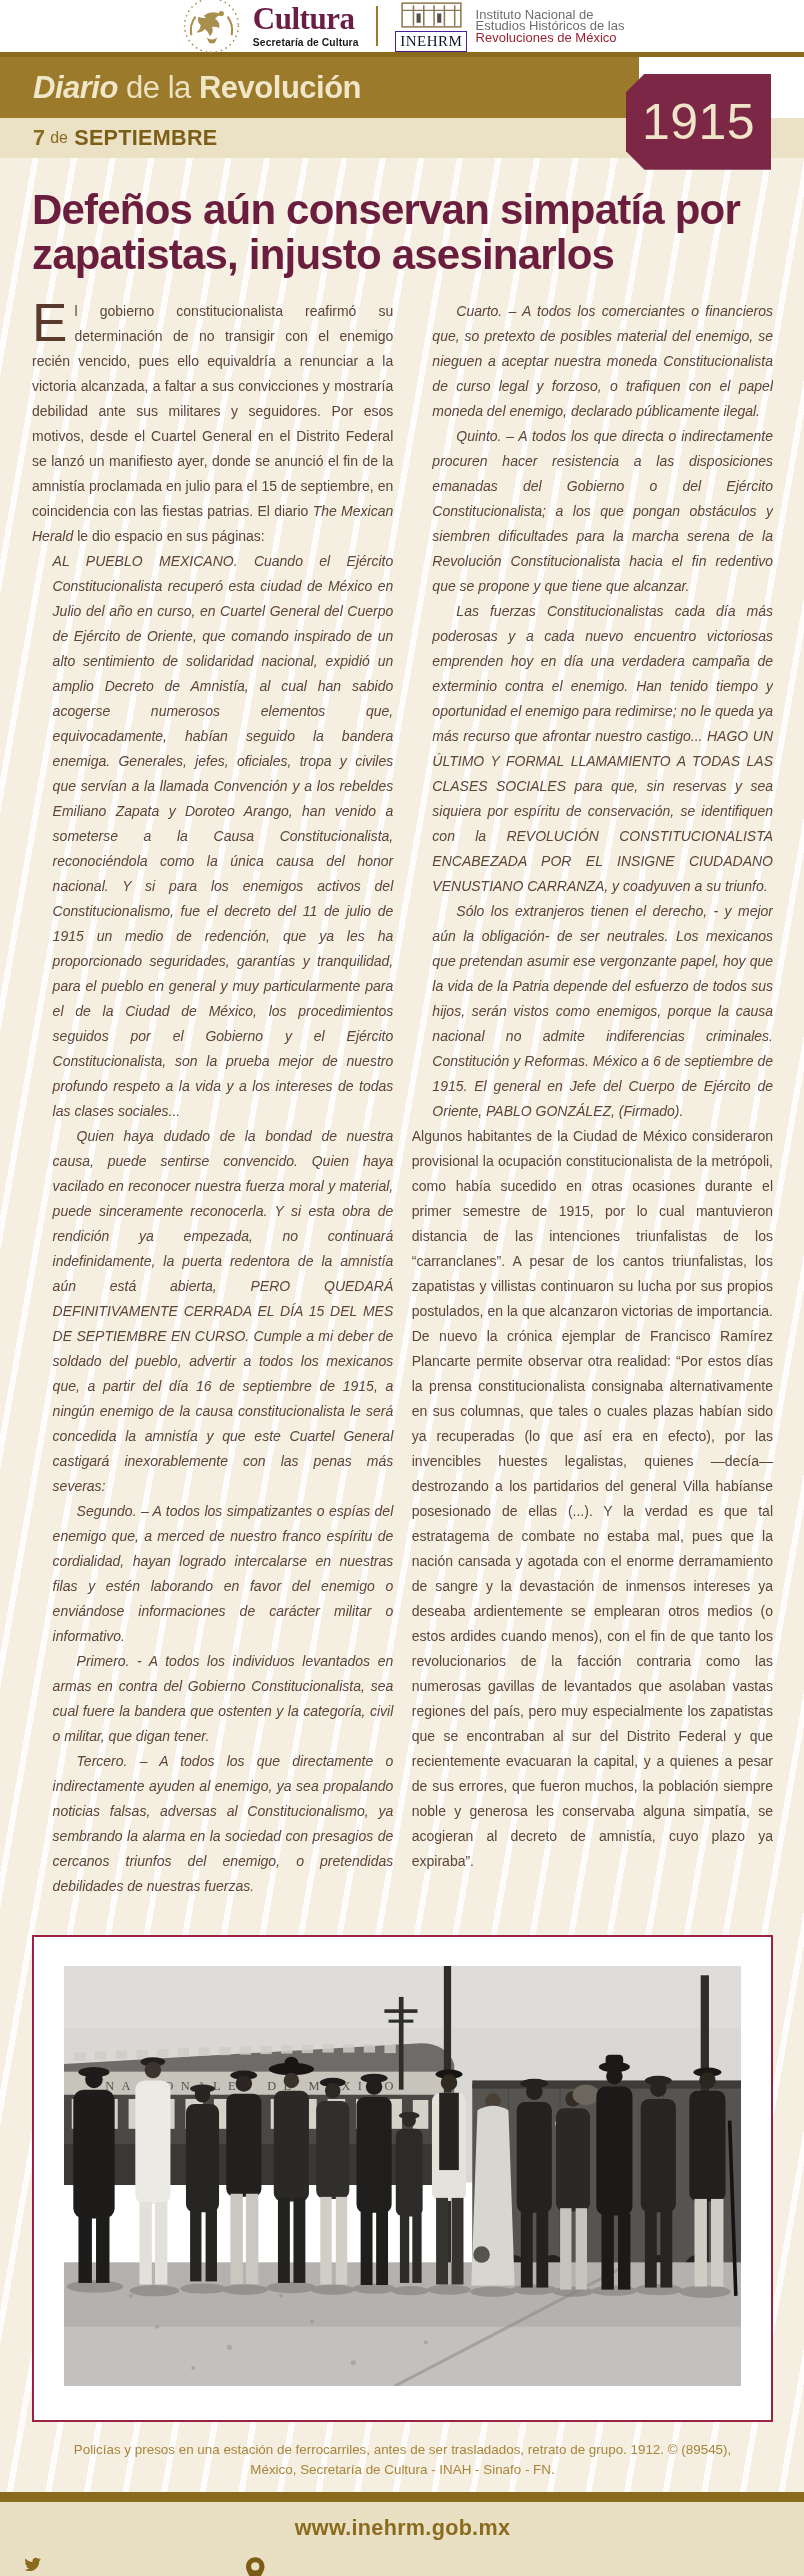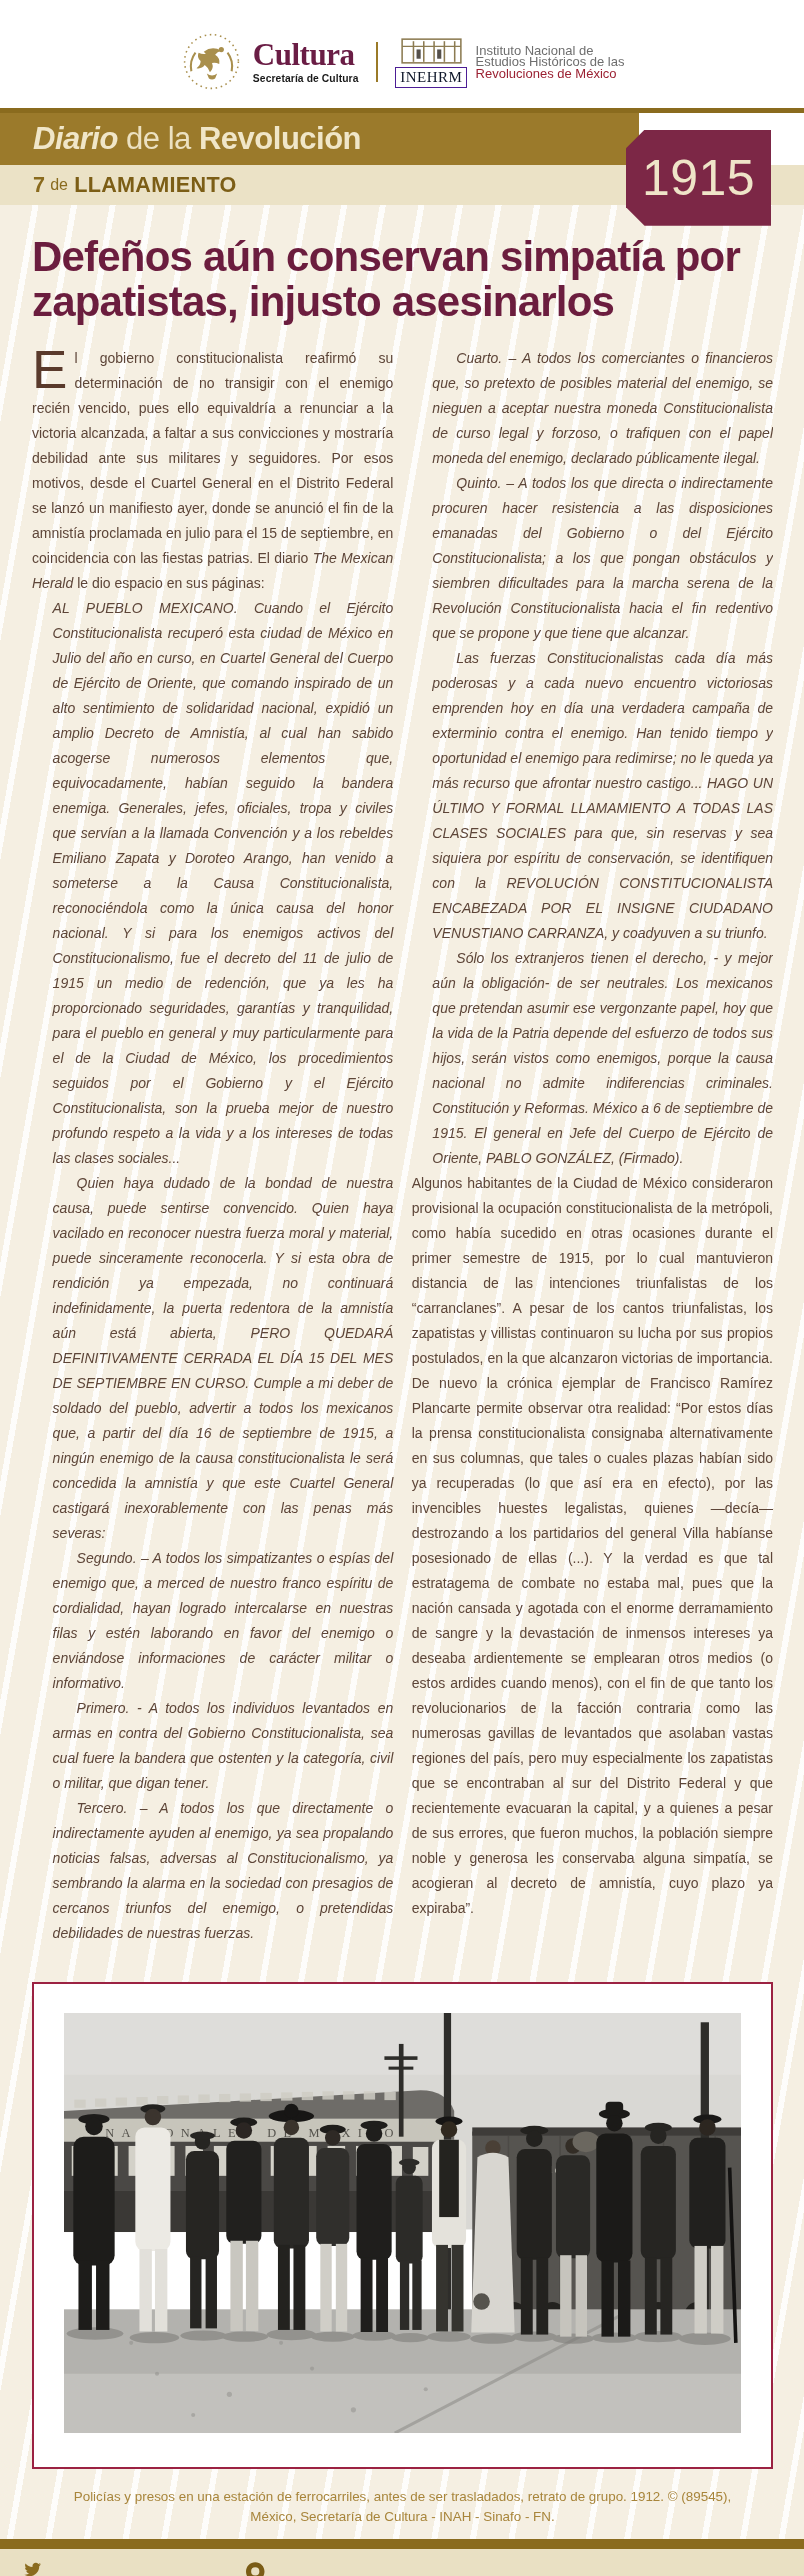--- a/index.html
+++ b/index.html
@@ -6,22 +6,22 @@
   html,body { background:#ffffff; }
   body {
     width:805px; margin:0 auto;
     font-family:"Liberation Sans", sans-serif;
     -webkit-font-smoothing:antialiased;
   }
   .page { width:805px; position:relative; background:#fff; }
 
   
   .top-header{
-    height:92px; background:#fff;
-    display:flex; align-items:center; justify-content:center; gap:17.5px;margin-top:16px;
+    height:52px; background:#fff;
+    display:flex; align-items:center; justify-content:center; gap:17.5px;
   }
   .brand-group{ display:flex; align-items:center; gap:11.3px; }
   .cultura-text{ display:flex; flex-direction:column; }
   .cultura-word{
     font-family:"Liberation Serif", serif; font-weight:bold;
     font-size:31px; color:#6a1d45; letter-spacing:-0.5px; line-height:30px;
   }
   .cultura-sub{ font-size:10.3px; font-weight:bold; color:#1a1a1a; margin-top:2.1px; letter-spacing:0.1px;}
   .logo-divider{ width:1.5px; height:40px; background:#9a7a28; }
   .inehrm-group{ display:flex; align-items:center; gap:8.2px; }
@@ -31,21 +31,21 @@
     text-align:left;
   }
   .inehrm-sketch{ display:block; margin:0 auto 1px; }
   .inehrm-lines{ font-family:Liberation Sans, sans-serif; font-size:13px; line-height:11.3px; color:#6e6e6e; }
   .inehrm-lines .red{ color:#9b2132; }
 
   
   .gold-rule{ height:5.2px; background:#8a6b1e; }
   .masthead{ position:relative; }
   .banner-band{
-    height:52px; width:639px; background:#9b7a2b;
+    height:61px; width:639px; background:#9b7a2b;
     display:flex; align-items:center; padding-left:33px;
   }
   .banner-title{ color:#f0e6c8; font-size:31px; letter-spacing:-0.5px; white-space:nowrap; }
   .banner-title .w1{ font-style:italic; font-weight:bold; margin-right:8.2px; }
   .banner-title .w2{ font-weight:normal; margin-right:8.2px; opacity:.96; }
   .banner-title .w3{ font-weight:bold; }
   .year-badge{
     position:absolute; left:626px; top:16.5px; width:145px; height:96px;
     background:#7c2746; color:#efe4c8;
     display:flex; align-items:center; justify-content:center;
@@ -172,21 +172,21 @@
   <div class="masthead">
     <div class="banner-band">
       <div class="banner-title">
         <span class="w1">Diario</span><span class="w2">de la</span><span class="w3">Revolución</span>
       </div>
     </div>
     <div class="year-badge">1915</div>
     <div class="date-band">
       <span class="day">7</span>
       <span class="de">de</span>
-      <span class="month">LLAMAMIENTO</span>
+      <span class="month">SEPTIEMBRE</span>
     </div>
   </div>
 
   <main class="content">
     <h1 class="headline">Defeños aún conservan simpatía por zapatistas, injusto asesinarlos</h1>
 
     <div class="article">
       <p class="intro"><span class="dropcap">E</span><span>l gobierno constitucionalista reafirmó su determinación de no transigir con el enemigo recién vencido, pues ello equivaldría a renunciar a la victoria alcanzada, a faltar a sus convicciones y mostraría debilidad ante sus militares y seguidores. Por esos motivos, desde el Cuartel General en el Distrito Federal se lanzó un manifiesto ayer, donde se anunció el fin de la amnistía proclamada en julio para el 15 de septiembre, en coincidencia con las fiestas patrias. El diario </span><span class="it">The Mexican Herald</span><span> le dio espacio en sus páginas:</span></p>
 
       <div class="quote">
@@ -435,20 +435,21 @@
           </g>
         </g>
       </svg>
     </figure>
 
     <figcaption class="caption">Policías y presos en una estación de ferrocarriles, antes de ser trasladados, retrato de grupo. 1912. © (89545), México, Secretaría de Cultura - INAH - Sinafo - FN.</figcaption>
   </main>
 
   <div class="footer-rule"></div>
   <footer class="footer">
+    <div class="site-url">www.inehrm.gob.mx</div>
     <div class="footer-cols">
       <div class="f-left">
         <div class="social-row">
           <span class="icon-badge">
             <svg width="17.5" height="14.4" viewBox="0 0 34 28">
                 <path fill="#8a6b1e" d="M33 4.6c-1.2.5-2.4.9-3.8 1.1 1.4-.8 2.4-2.1 2.9-3.6-1.3.8-2.7 1.3-4.2 1.6C26.7 2.4 24.9 1.6 23 1.6c-3.6 0-6.6 2.9-6.6 6.6 0 .5.1 1 .2 1.5-5.5-.3-10.3-2.9-13.6-6.9-.6 1-.9 2.1-.9 3.3 0 2.3 1.2 4.3 2.9 5.5-1.1 0-2.1-.3-3-.8v.1c0 3.2 2.3 5.8 5.3 6.4-.6.2-1.1.2-1.7.2-.4 0-.8 0-1.2-.1.8 2.6 3.3 4.5 6.1 4.6-2.2 1.8-5.1 2.8-8.1 2.8-.5 0-1 0-1.6-.1 2.9 1.9 6.4 2.9 10.1 2.9 12.1 0 18.7-10 18.7-18.7v-.8c1.3-.9 2.4-2.1 3.4-3.5z"></path>
               </svg>
           </span>
 
         </div>

